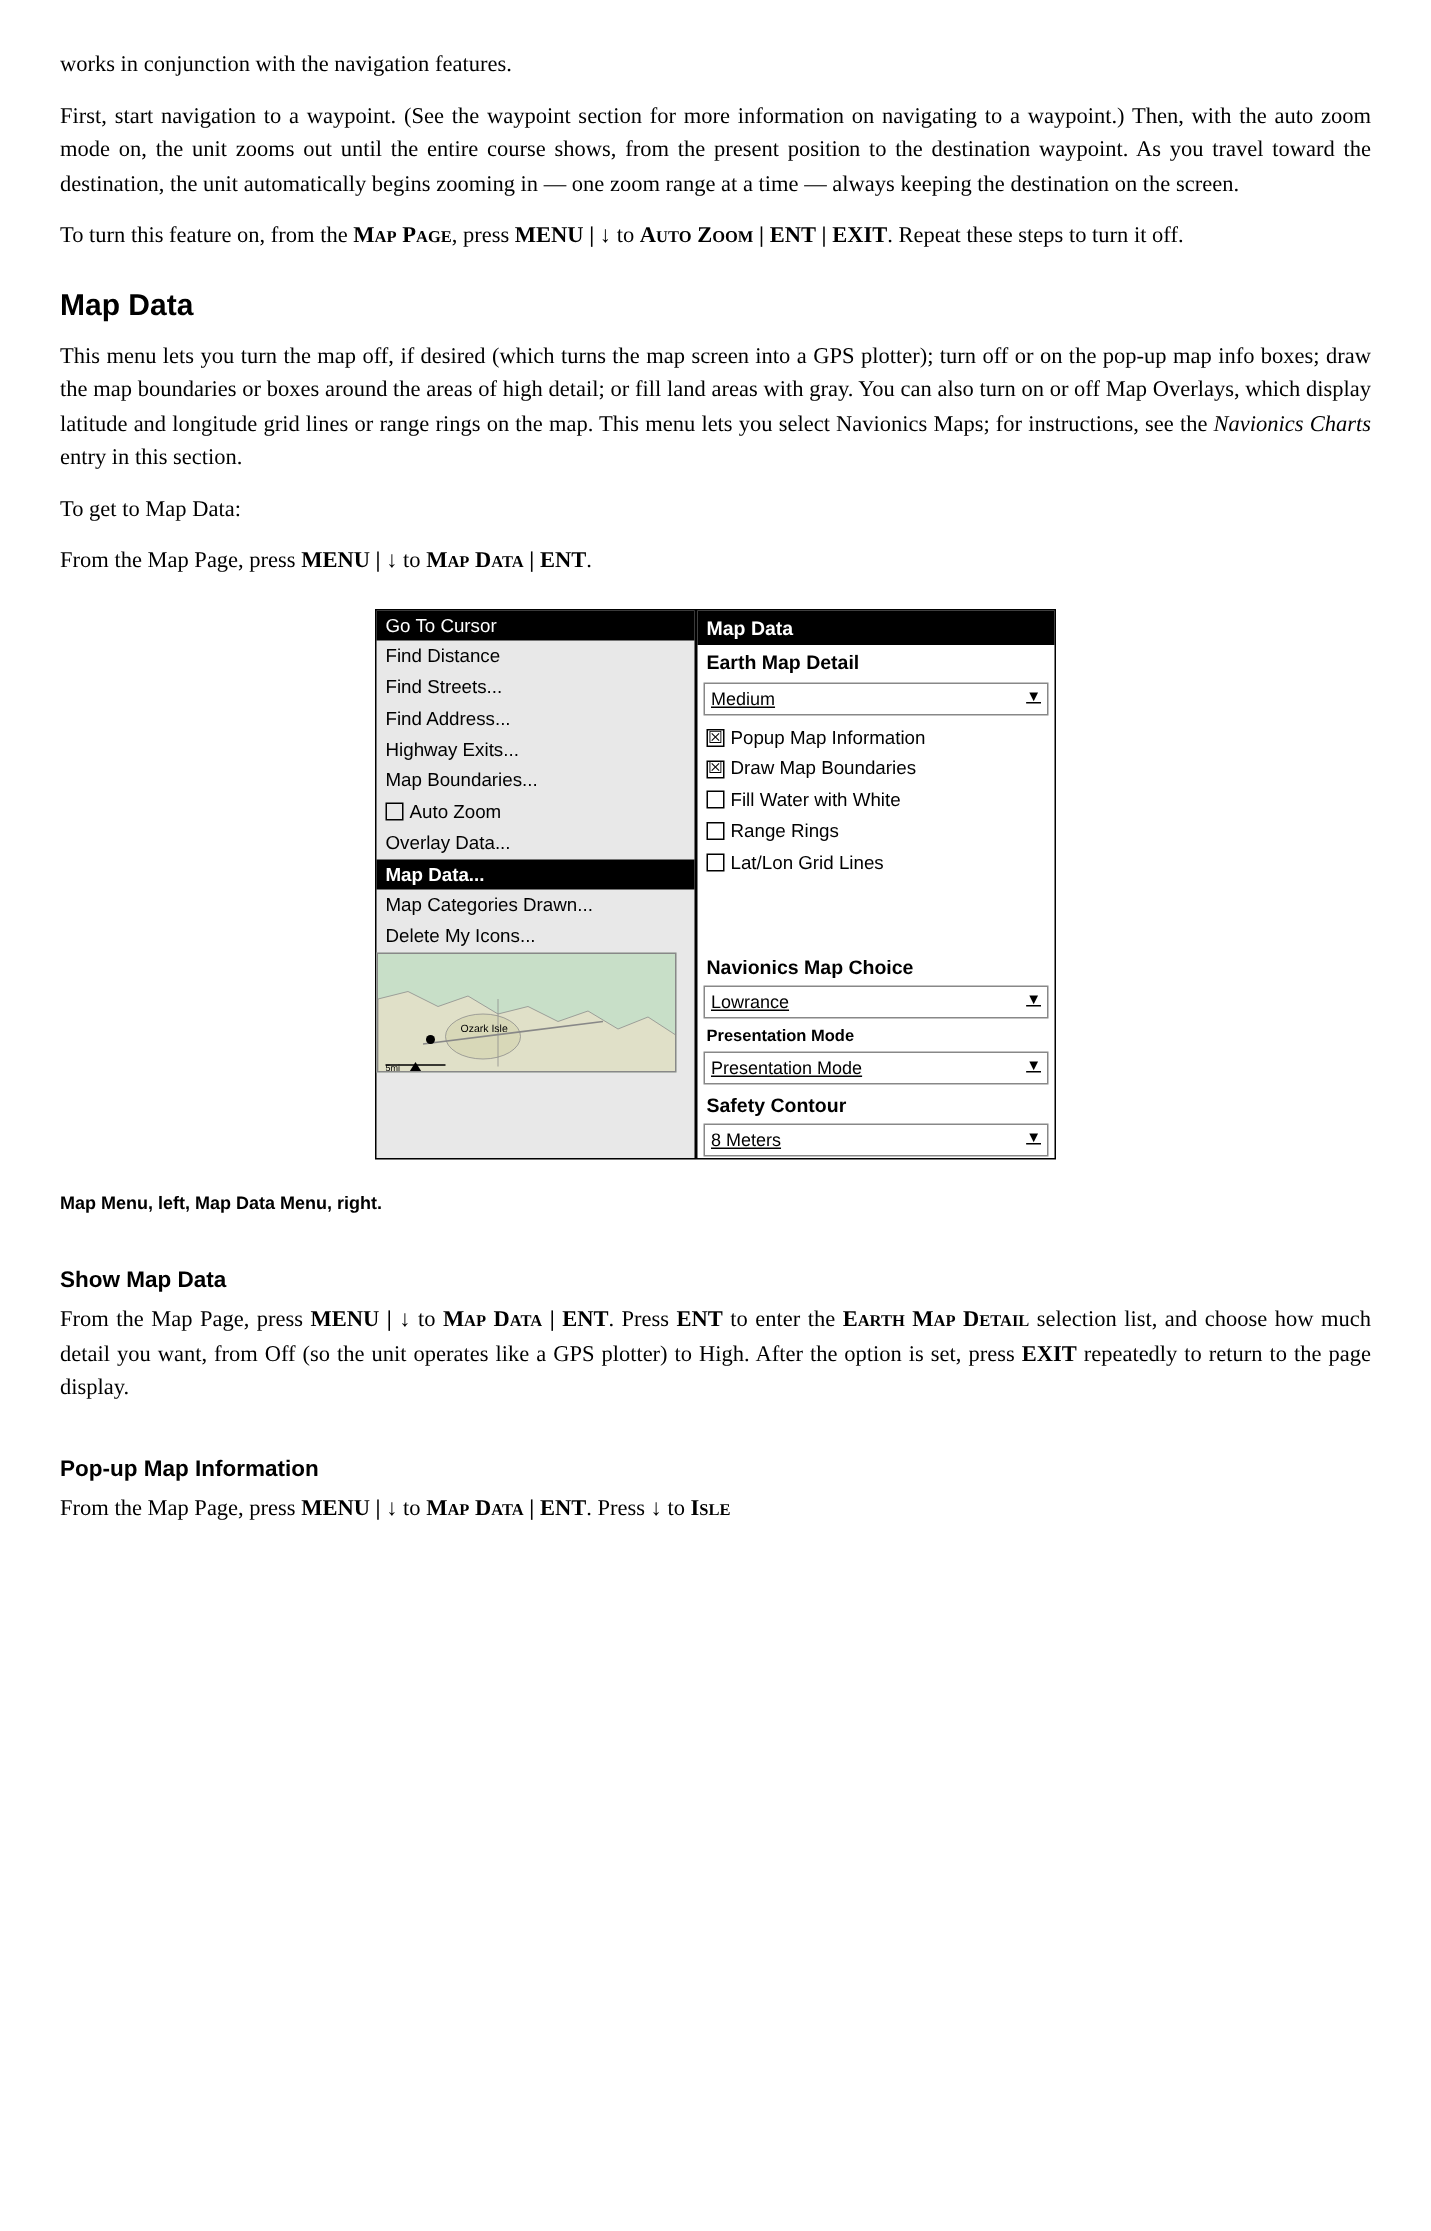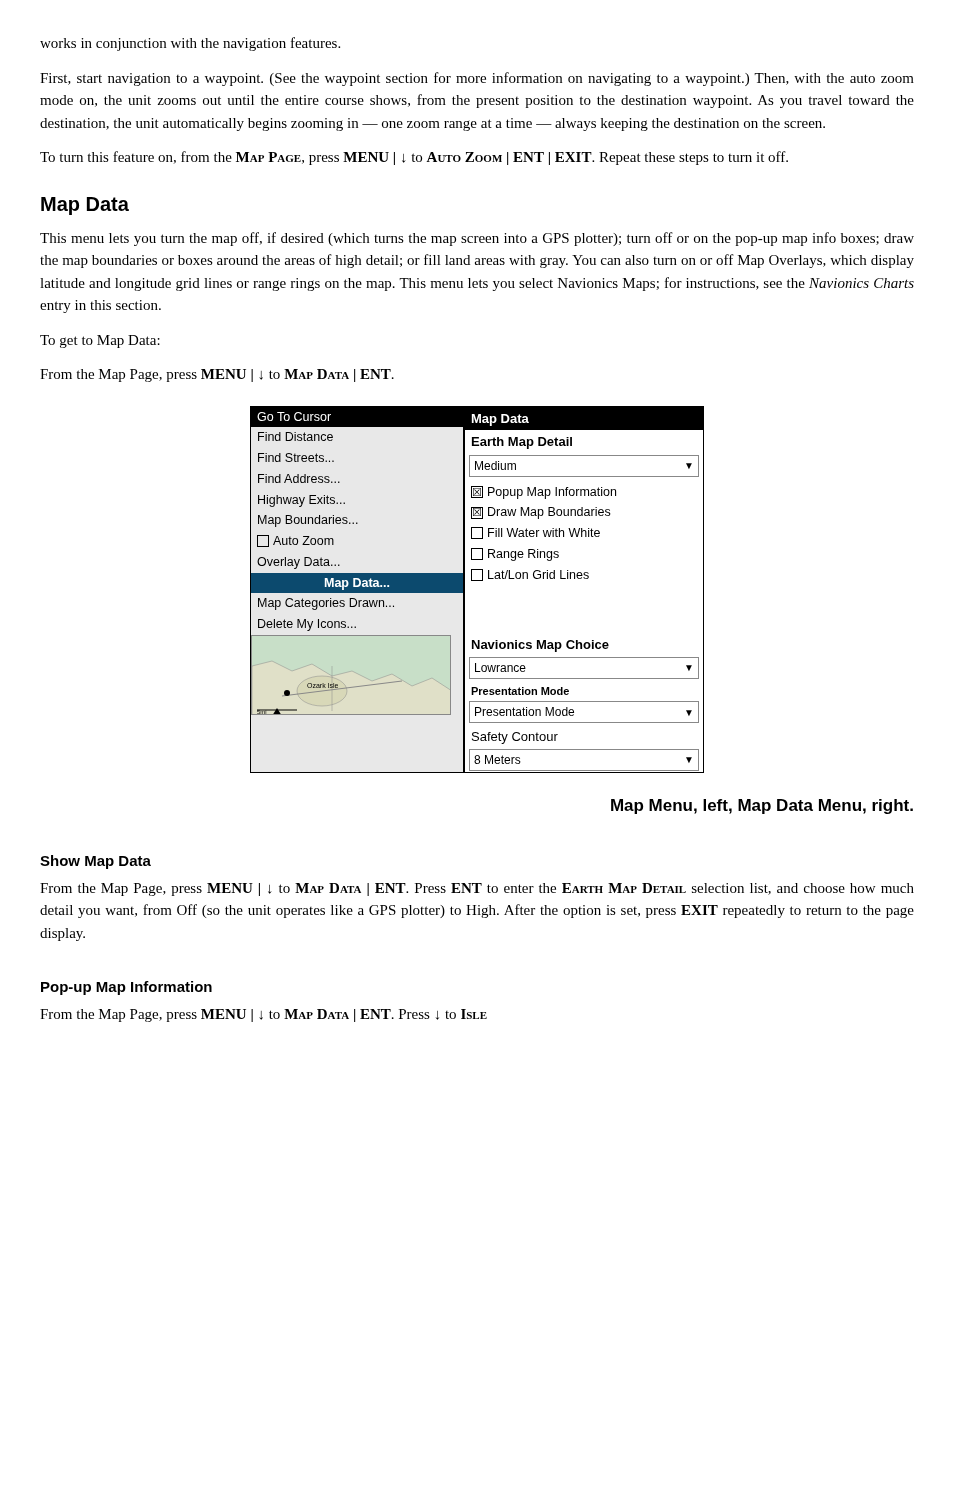--- a/index.html
+++ b/index.html
@@ -72,26 +72,26 @@
     }
 
     .menu-item.highlighted {
       background: #000;
       color: #fff;
     }
 
     .dropdown-box {
       display: flex;
       justify-content: space-between;
-      align-items: center;
       border: 1px solid #888;
       padding: 1px 4px;
       margin: 1px 4px;
       font-size: 12px;
       background: #fff;
+      text-decoration: underline;
     }
 
     .dropdown-arrow {
       font-size: 10px;
     }
 
     .checkbox-item {
       display: flex;
       align-items: center;
       gap: 4px;
@@ -112,23 +112,23 @@
     .map-mini {
       width: 200px;
       height: 80px;
       background: #d8e8d8;
       border: 1px solid #888;
       position: relative;
       overflow: hidden;
     }
 
     .figure-caption {
-      text-align: right;
-      font-family: Arial, Helvetica, sans-serif;
-      font-size: 17px;
+      text-align: left;
+      font-family: Arial, Helvetica, sans-serif;
+      font-size: 12px;
       font-weight: bold;
       margin-top: 4px;
       margin-bottom: 16px;
     }
 
     .right-panel-title {
       background: #000;
       color: #fff;
       font-weight: bold;
       padding: 2px 6px;
@@ -164,21 +164,21 @@
     <div class="menu-item">Find Distance</div>
     <div class="menu-item">Find Streets...</div>
     <div class="menu-item">Find Address...</div>
     <div class="menu-item">Highway Exits...</div>
     <div class="menu-item">Map Boundaries...</div>
     <div class="menu-item checkbox-item">
       <span class="checkbox-box"></span>
       <span>Auto Zoom</span>
     </div>
     <div class="menu-item">Overlay Data...</div>
-    <div class="menu-item" style="background:#0c4a6e;color:#fff;font-weight:bold;text-align:center;">Map Data...</div>
+    <div class="menu-item" style="background:#000000;color:#fff;font-weight:bold;">Map Data...</div>
     <div class="menu-item">Map Categories Drawn...</div>
     <div class="menu-item">Delete My Icons...</div>
 
     <div class="map-mini">
       <svg width="200" height="80" viewBox="0 0 200 80" xmlns="http://www.w3.org/2000/svg">
 
         <rect width="200" height="80" fill="#c8dfc8"></rect>
 
         <polygon points="0,80 0,30 20,25 40,35 60,28 80,40 100,35 120,45 140,38 160,50 180,42 200,55 200,80" fill="#e0e0c8" stroke="#888" stroke-width="0.5"></polygon>
         <ellipse cx="70" cy="55" rx="25" ry="15" fill="#d8d8b8" stroke="#888" stroke-width="0.5"></ellipse>
@@ -229,21 +229,21 @@
     <div class="menu-item" style="font-weight:bold; font-size:13px; padding: 3px 6px 1px 6px; margin-top: 47px;">Navionics Map Choice</div>
     <div class="dropdown-box">
       <span>Lowrance</span>
       <span class="dropdown-arrow">▼</span>
     </div>
     <div class="menu-item" style="font-weight:bold; font-size:11px; padding: 3px 6px 1px 6px;">Presentation Mode</div>
     <div class="dropdown-box">
       <span>Presentation Mode</span>
       <span class="dropdown-arrow">▼</span>
     </div>
-    <div class="menu-item" style="font-weight:normal; font-size:13px; padding: 3px 6px 1px 6px;">Safety Contour</div>
+    <div class="menu-item" style="font-weight:bold; font-size:13px; padding: 3px 6px 1px 6px;">Safety Contour</div>
     <div class="dropdown-box">
       <span>8 Meters</span>
       <span class="dropdown-arrow">▼</span>
     </div>
   </div>
 </div>
 
 <p class="figure-caption">Map Menu, left, Map Data Menu, right.</p>
 
 <h3 class="sub-heading">Show Map Data</h3>

